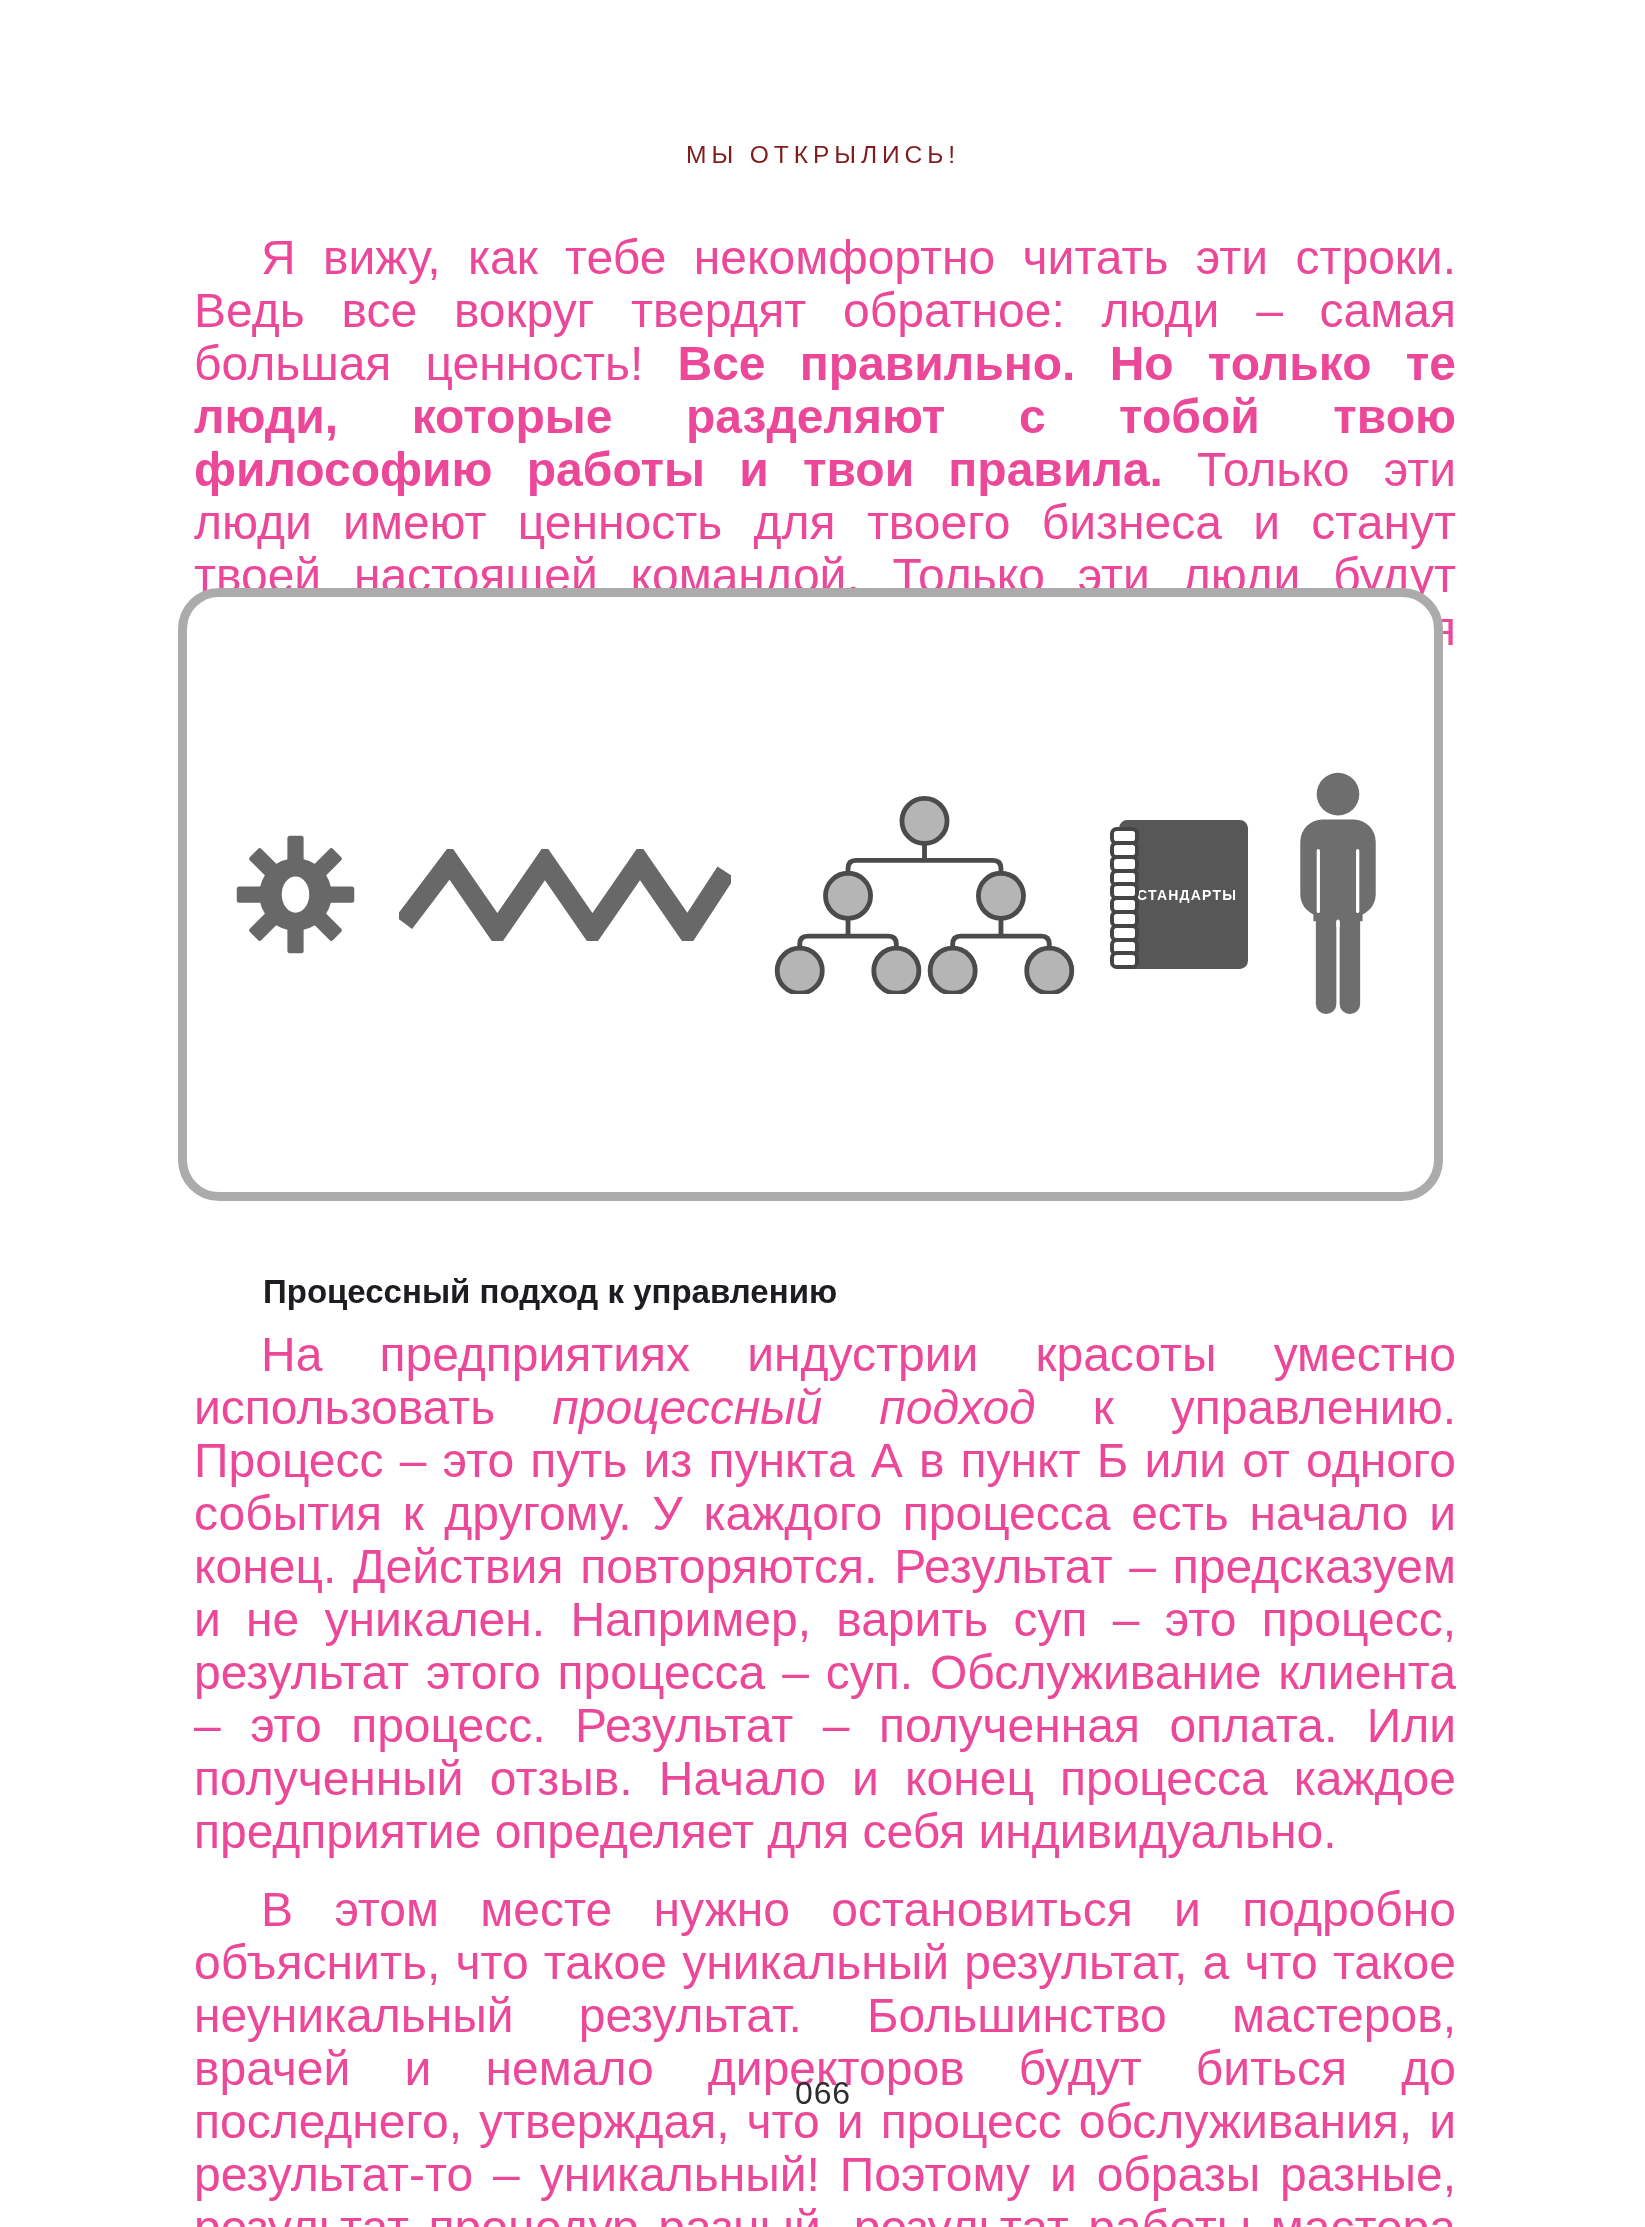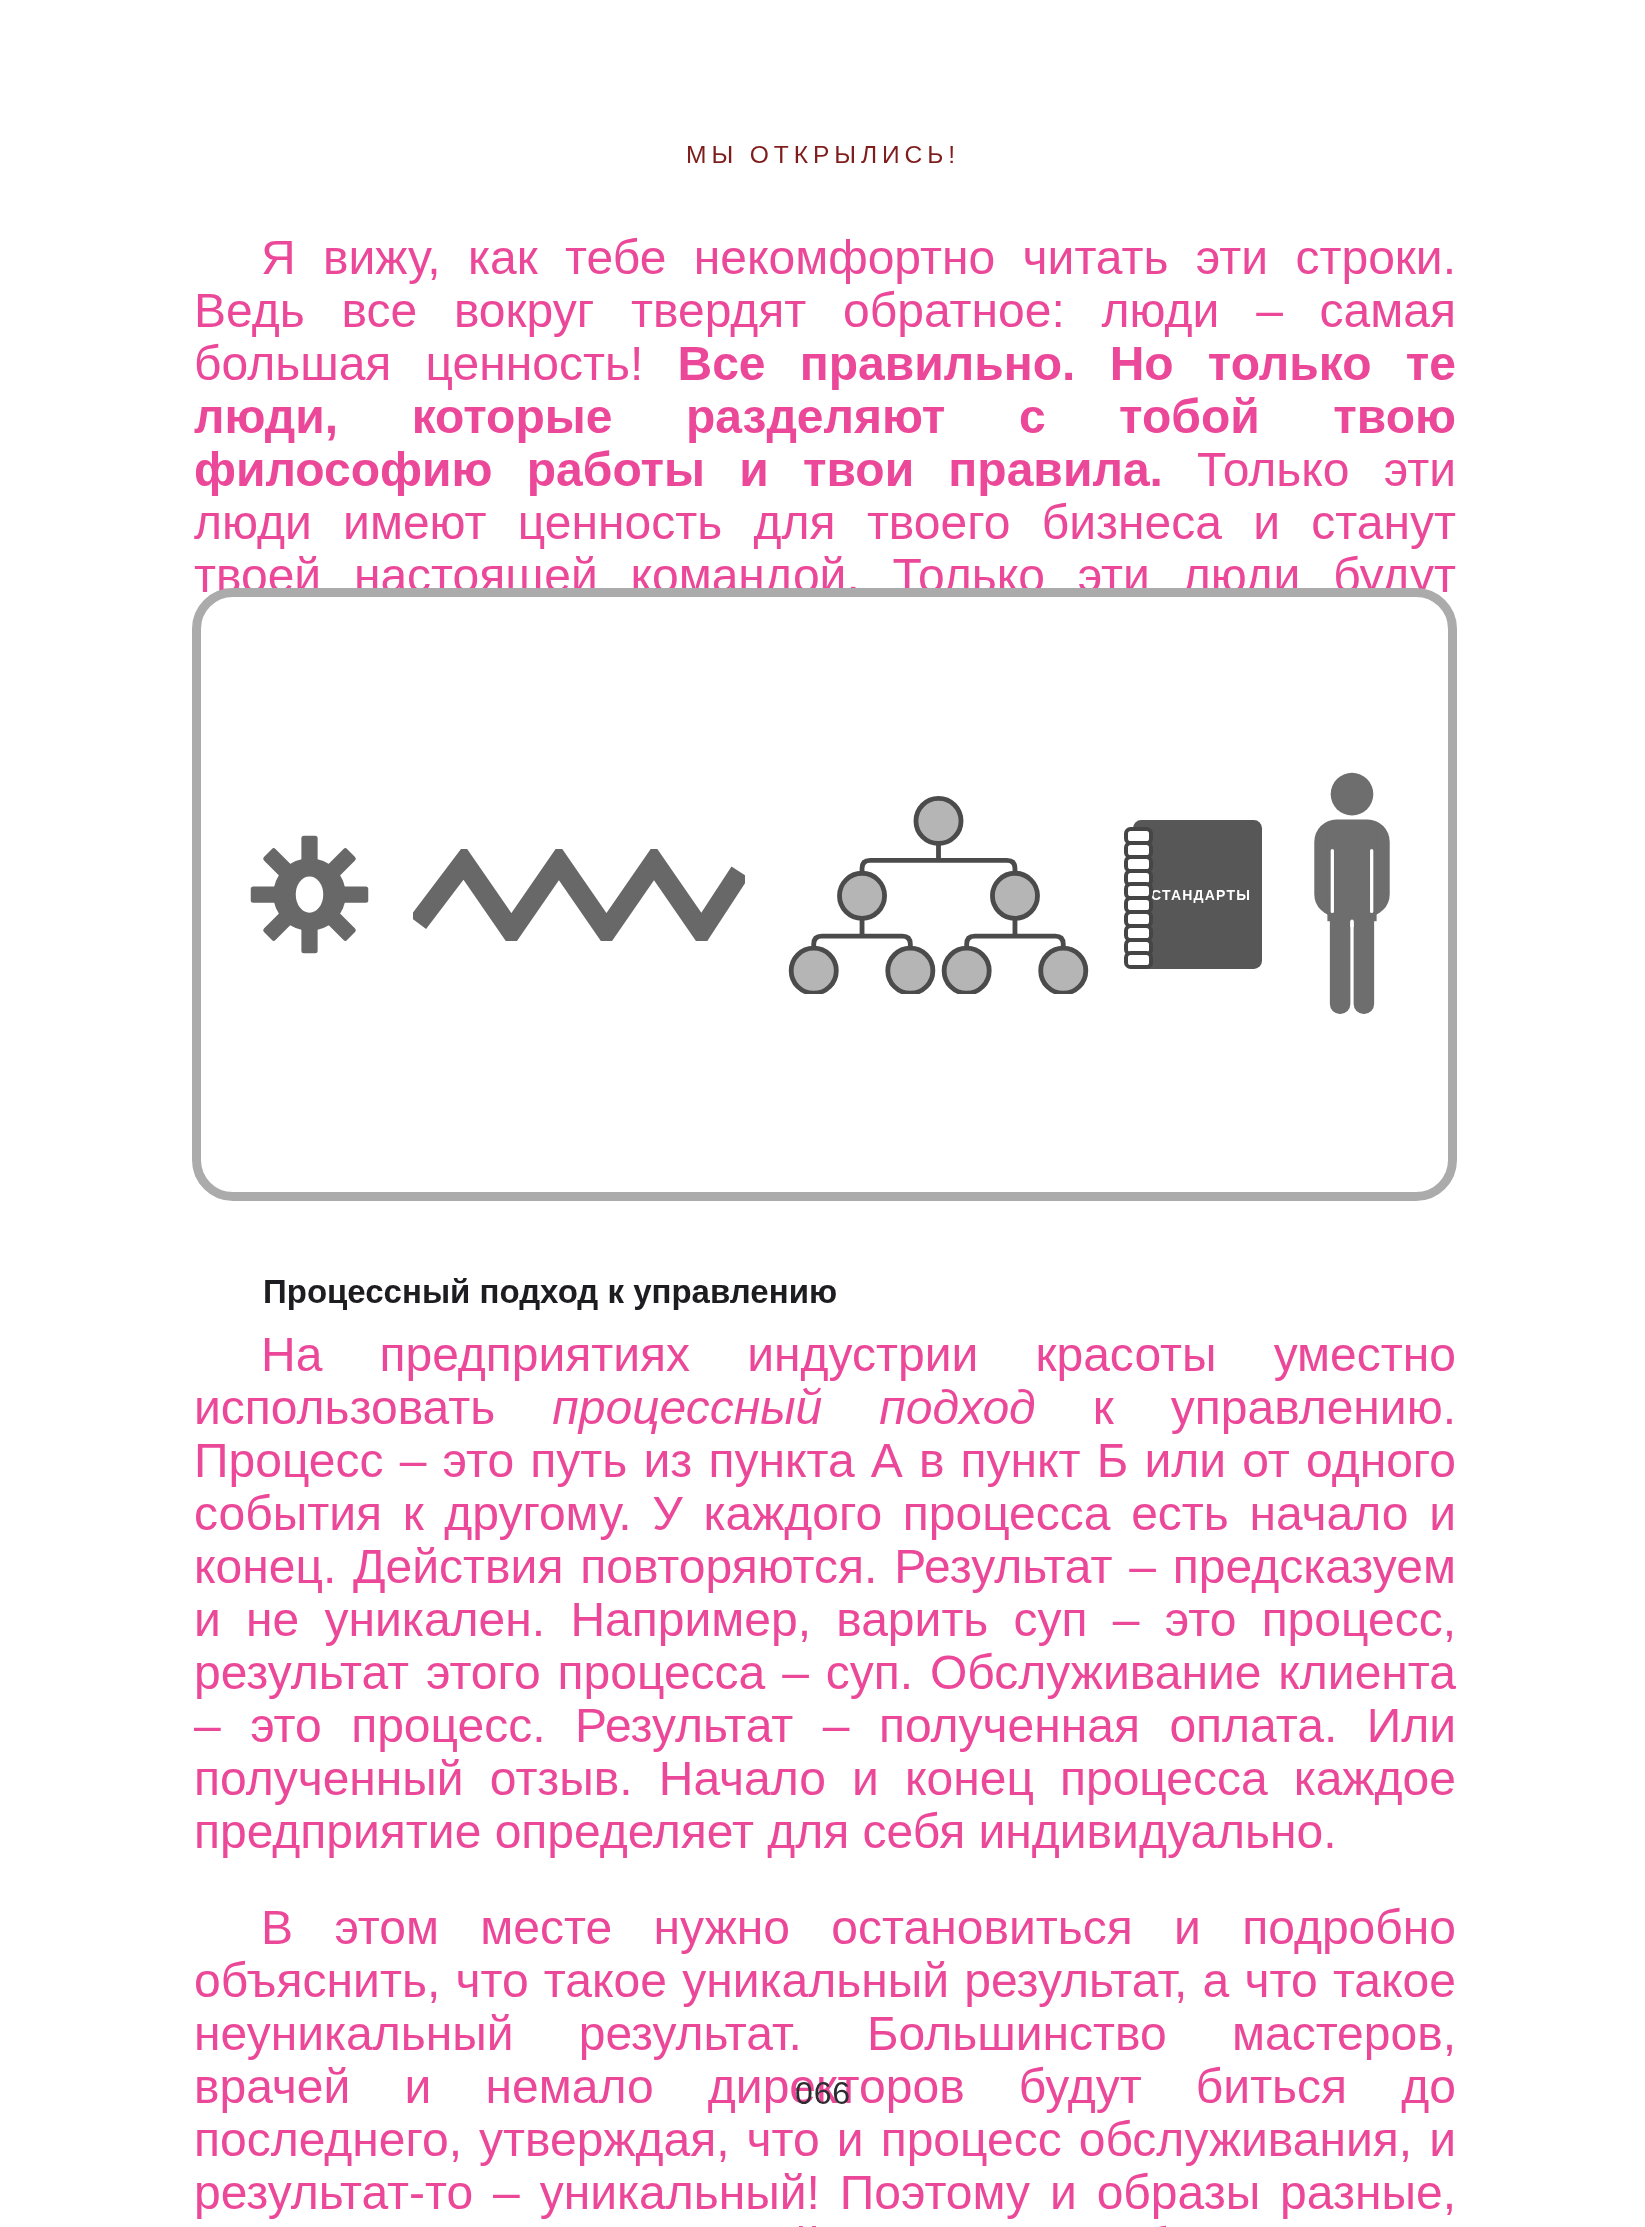--- a/index.html
+++ b/index.html
@@ -25,25 +25,25 @@
     text-indent:67px;
   }
   .par-1{position:absolute;top:231px;left:194px;width:1262px;}
   .section-block{position:absolute;top:1269px;left:194px;width:1262px;}
   .section-heading{
     margin:0 0 13px 0;
     padding-left:69px;
     font-size:33px;line-height:46px;font-weight:bold;
     color:#1d1d21;
   }
-  .par-2{margin-bottom:43px;}
+  .par-2{margin-bottom:25px;}
   .b{font-weight:bold;}
   .i{font-style:italic;}
   .illustration-box{
-    position:absolute;top:588px;left:192px;
+    position:absolute;top:588px;left:178px;
     width:1265px;height:613px;
     box-sizing:border-box;
     border:9px solid #ababab;
     border-radius:41px;
     background:#ffffff;
     display:flex;align-items:center;justify-content:space-between;
     padding:0 46px;
   }
   .icon-wrap{flex:0 0 auto;display:flex;align-items:center;justify-content:center;}
   .notebook{

